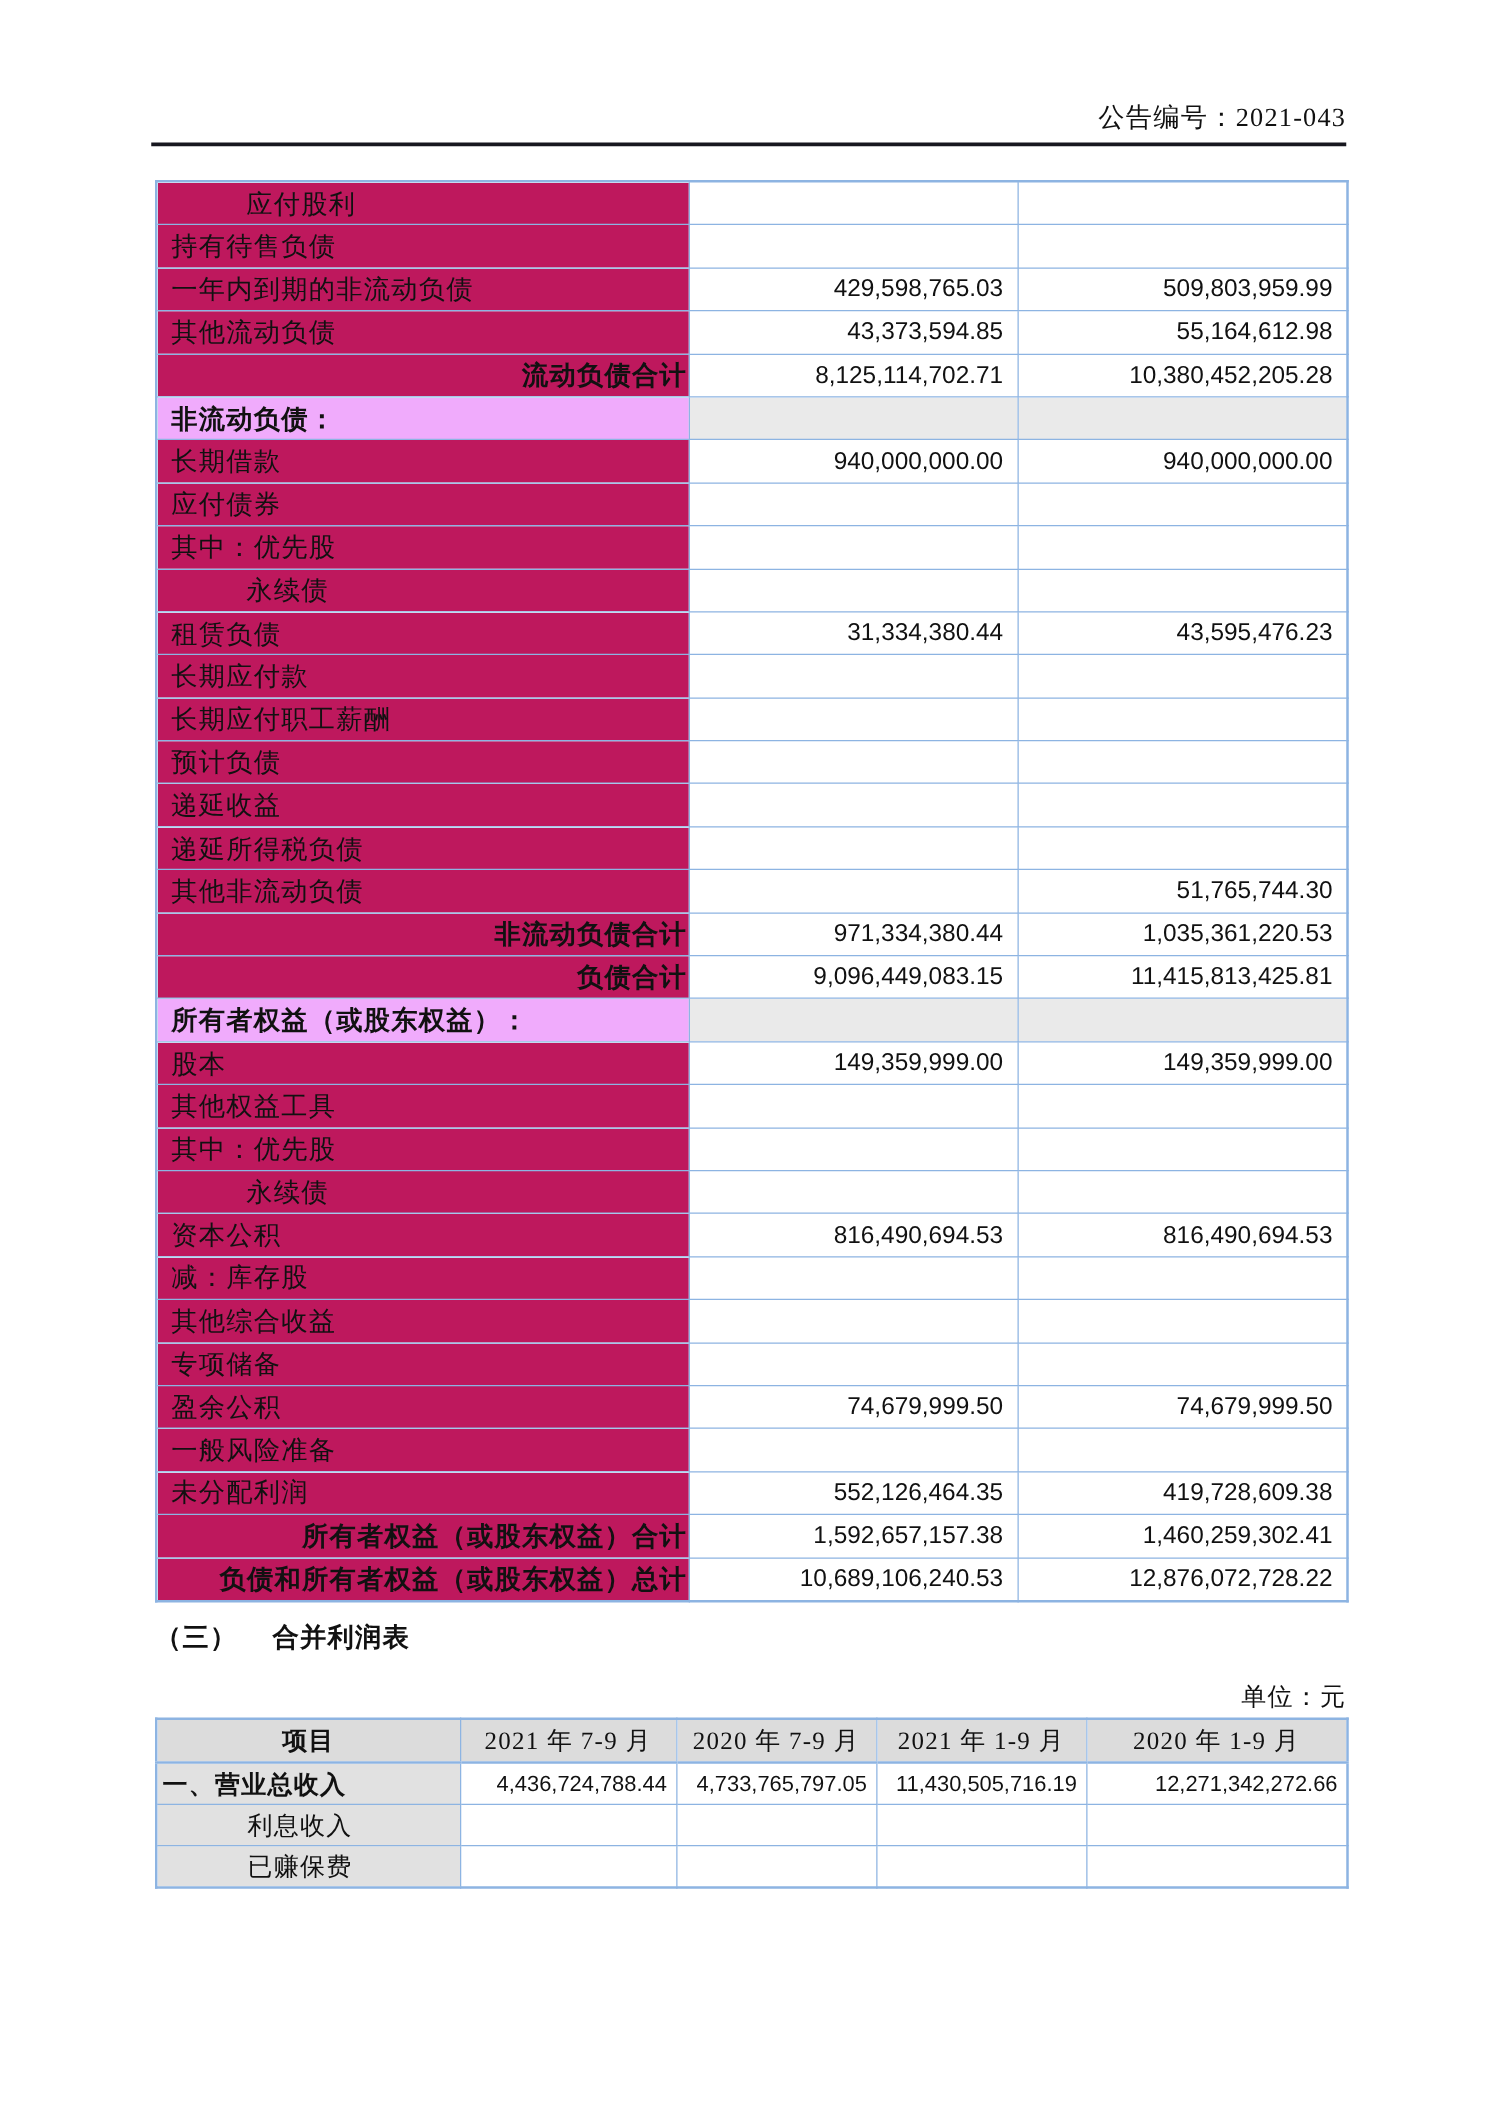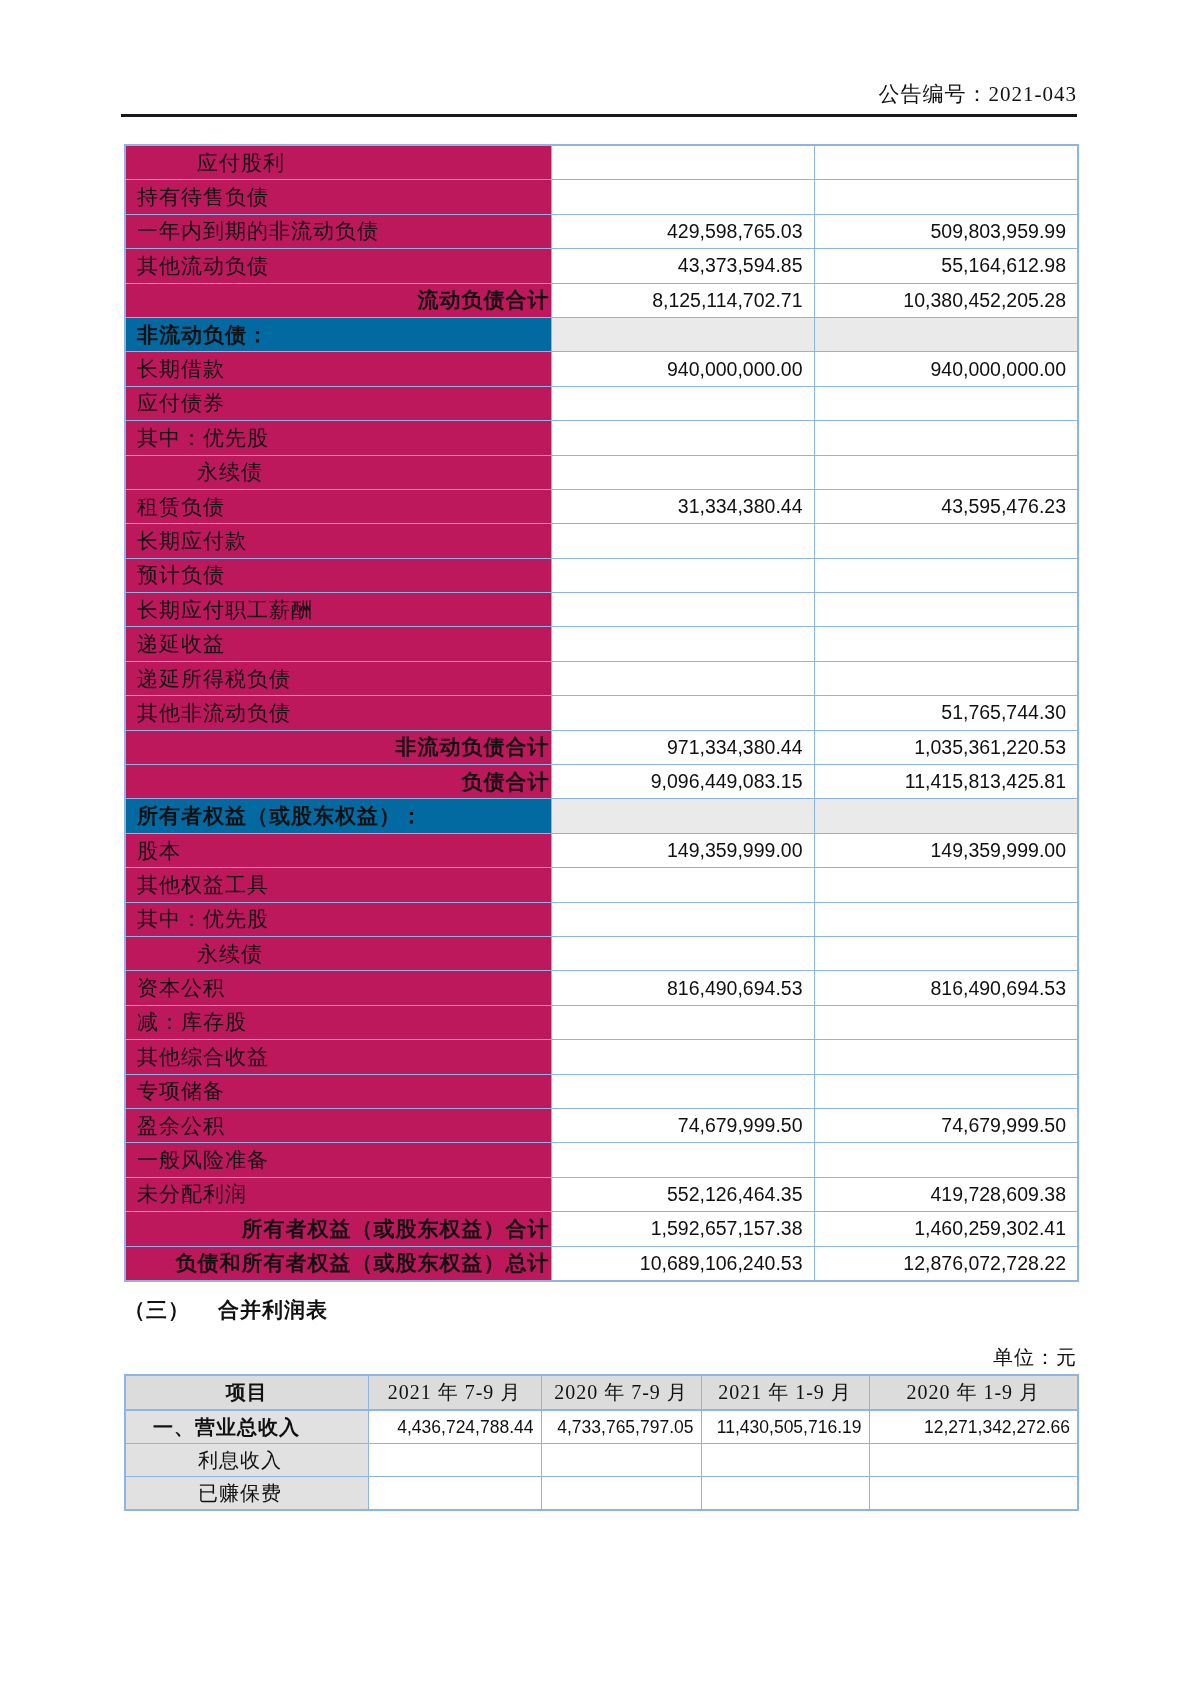--- a/index.html
+++ b/index.html
@@ -32,21 +32,21 @@
   #bs { left: 124px; top: 144px; width: 953px; }
   #bs td { height: 31.4px; }
   #bs .lbl {
     background: #be185d;
     font-size: 21px; letter-spacing: 1px;
     padding-left: 11px;
   }
   #bs .lbl.ind { padding-left: 71px; }
   #bs .lbl.tot { text-align: right; padding-left: 0; font-weight: bold; }
   #bs tr.sec td { background: #eaeaea; }
-  #bs tr.sec .lbl { background: #0369a1; font-weight: bold; }
+  #bs tr.sec .lbl { background: #f0abfc; font-weight: bold; }
   .num {
     font-family: "Liberation Sans", sans-serif;
     text-align: right; padding-right: 11px;
     font-size: 19.5px;
   }
   
   .h2 {
     position: absolute; left: 124px; top: 1296px;
     font-size: 21px; font-weight: bold; letter-spacing: 1px;
   }
@@ -61,21 +61,21 @@
     background: #dcdcdc; height: 31px;
     font-size: 20px; font-weight: normal; letter-spacing: 1px;
     border-bottom: 2px solid #8db4e2;
     margin-left: 44px;
   }
   #is th.first { font-weight: bold; }
   #is td { height: 30px; }
   #is .lbl {
     background: #e1e1e1;
     font-size: 20px; letter-spacing: 1px;
-    padding-left: 27px;
+    padding-left: 4px;
   }
   #is tr.bold .lbl { font-weight: bold; }
   #is .lbl.ind { padding-left: 72px; }
   #is .num { font-size: 17.5px; padding-right: 7px; }
 </style>
 </head>
 <body>
 
 <div class="announce">公告编号：2021-043</div>
 <div class="rule"></div>
@@ -141,26 +141,26 @@
         <td class="lbl">租赁负债</td>
         <td class="num">31,334,380.44</td>
         <td class="num">43,595,476.23</td>
       </tr>
     <tr>
         <td class="lbl">长期应付款</td>
         <td class="num"></td>
         <td class="num"></td>
       </tr>
     <tr>
+        <td class="lbl">长期应付职工薪酬</td>
+        <td class="num"></td>
+        <td class="num"></td>
+      </tr>
+    <tr>
         <td class="lbl">预计负债</td>
-        <td class="num"></td>
-        <td class="num"></td>
-      </tr>
-    <tr>
-        <td class="lbl">长期应付职工薪酬</td>
         <td class="num"></td>
         <td class="num"></td>
       </tr>
     <tr>
         <td class="lbl">递延收益</td>
         <td class="num"></td>
         <td class="num"></td>
       </tr>
     <tr>
         <td class="lbl">递延所得税负债</td>

